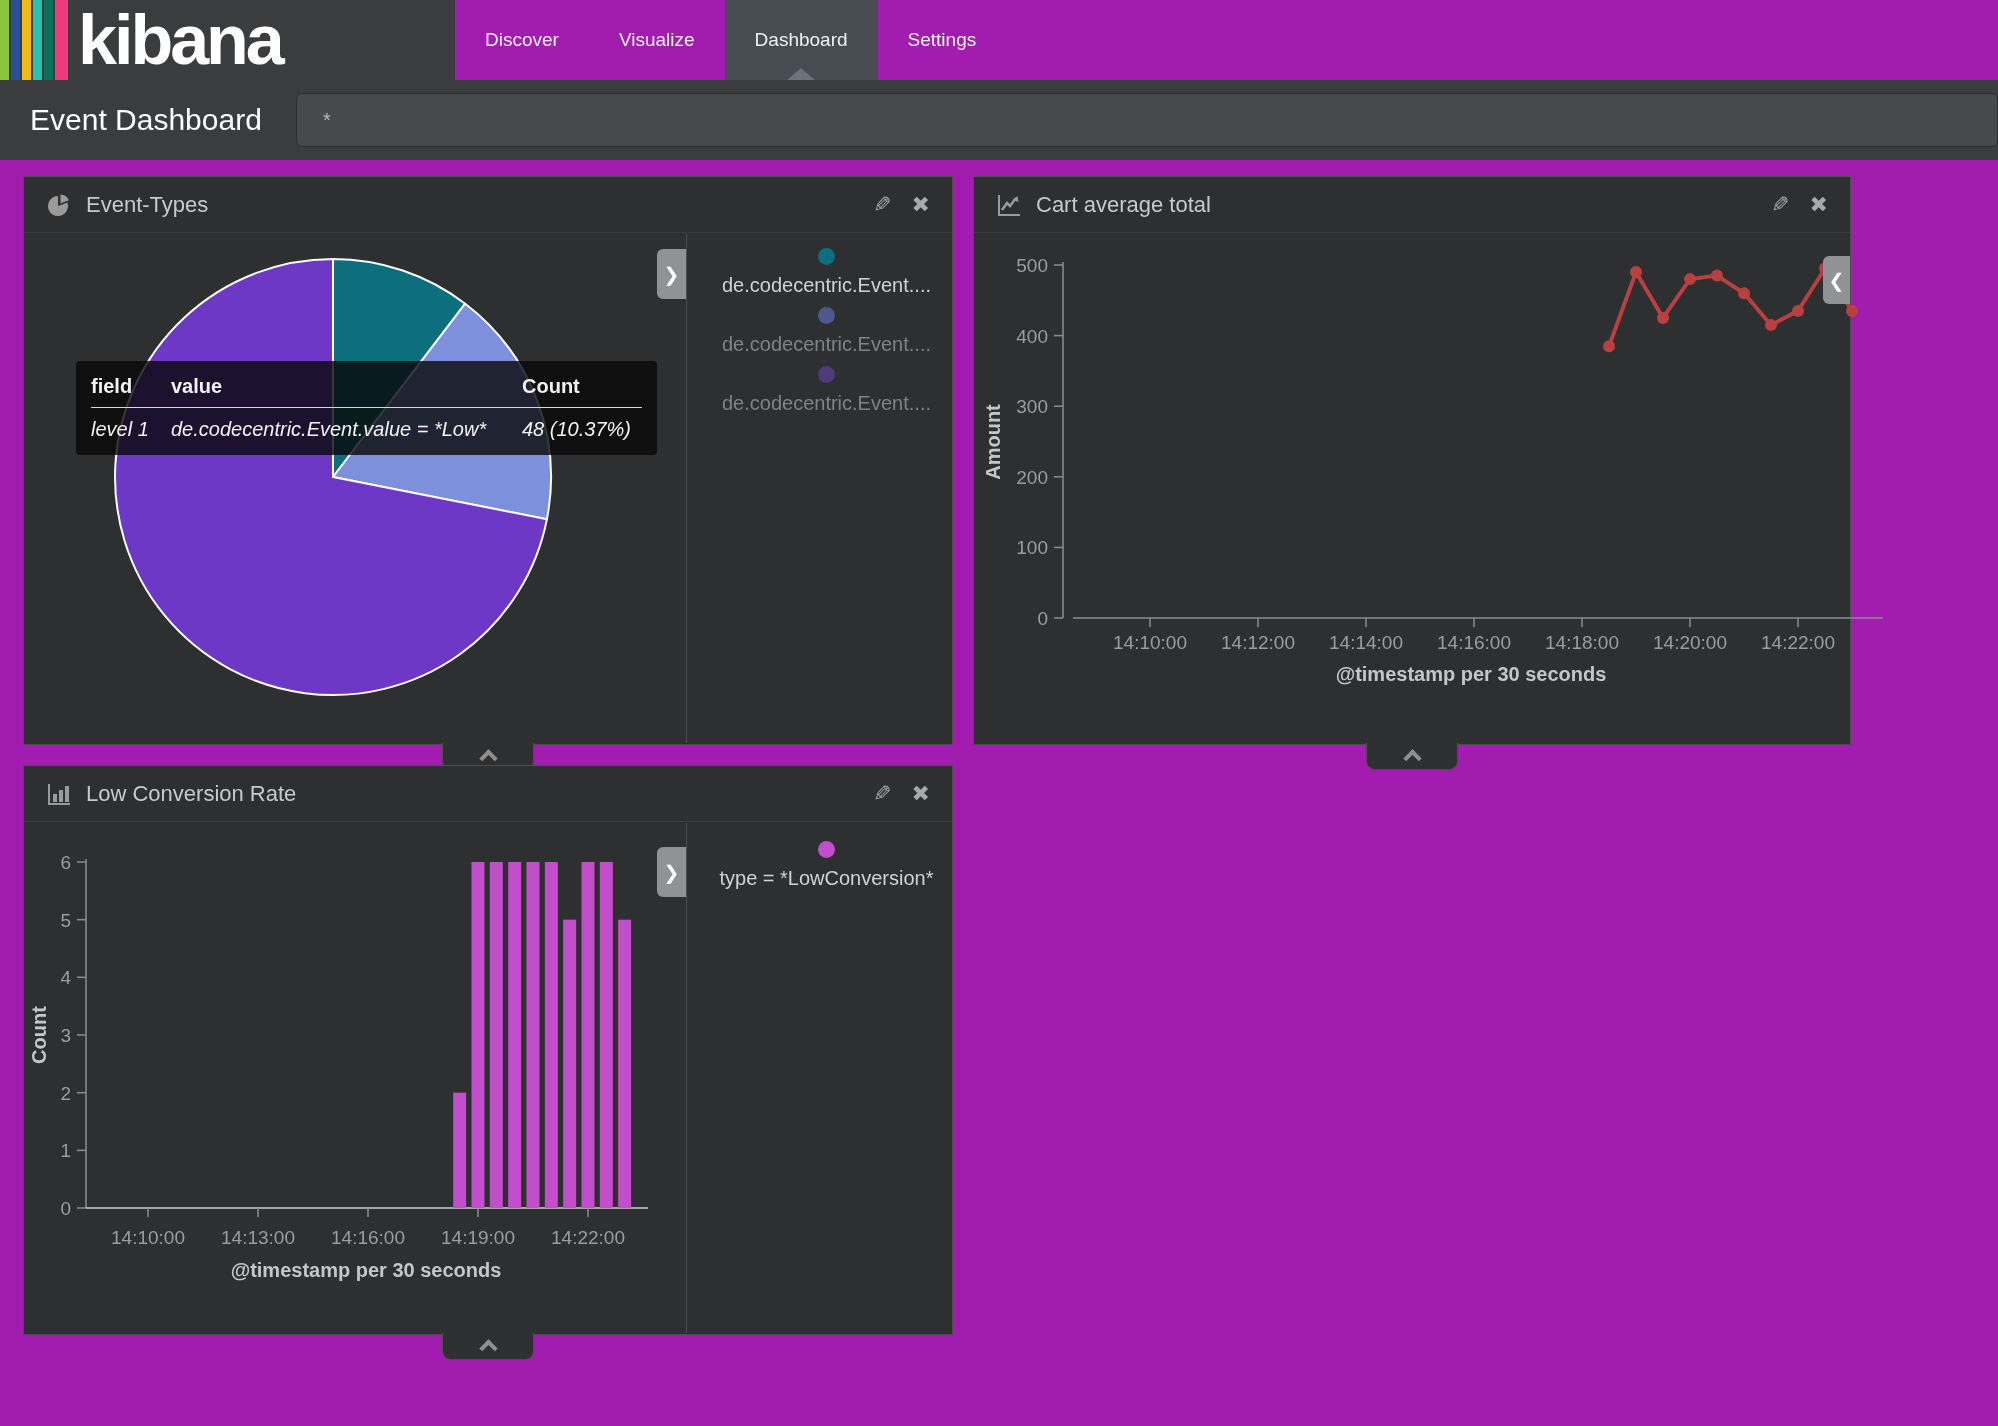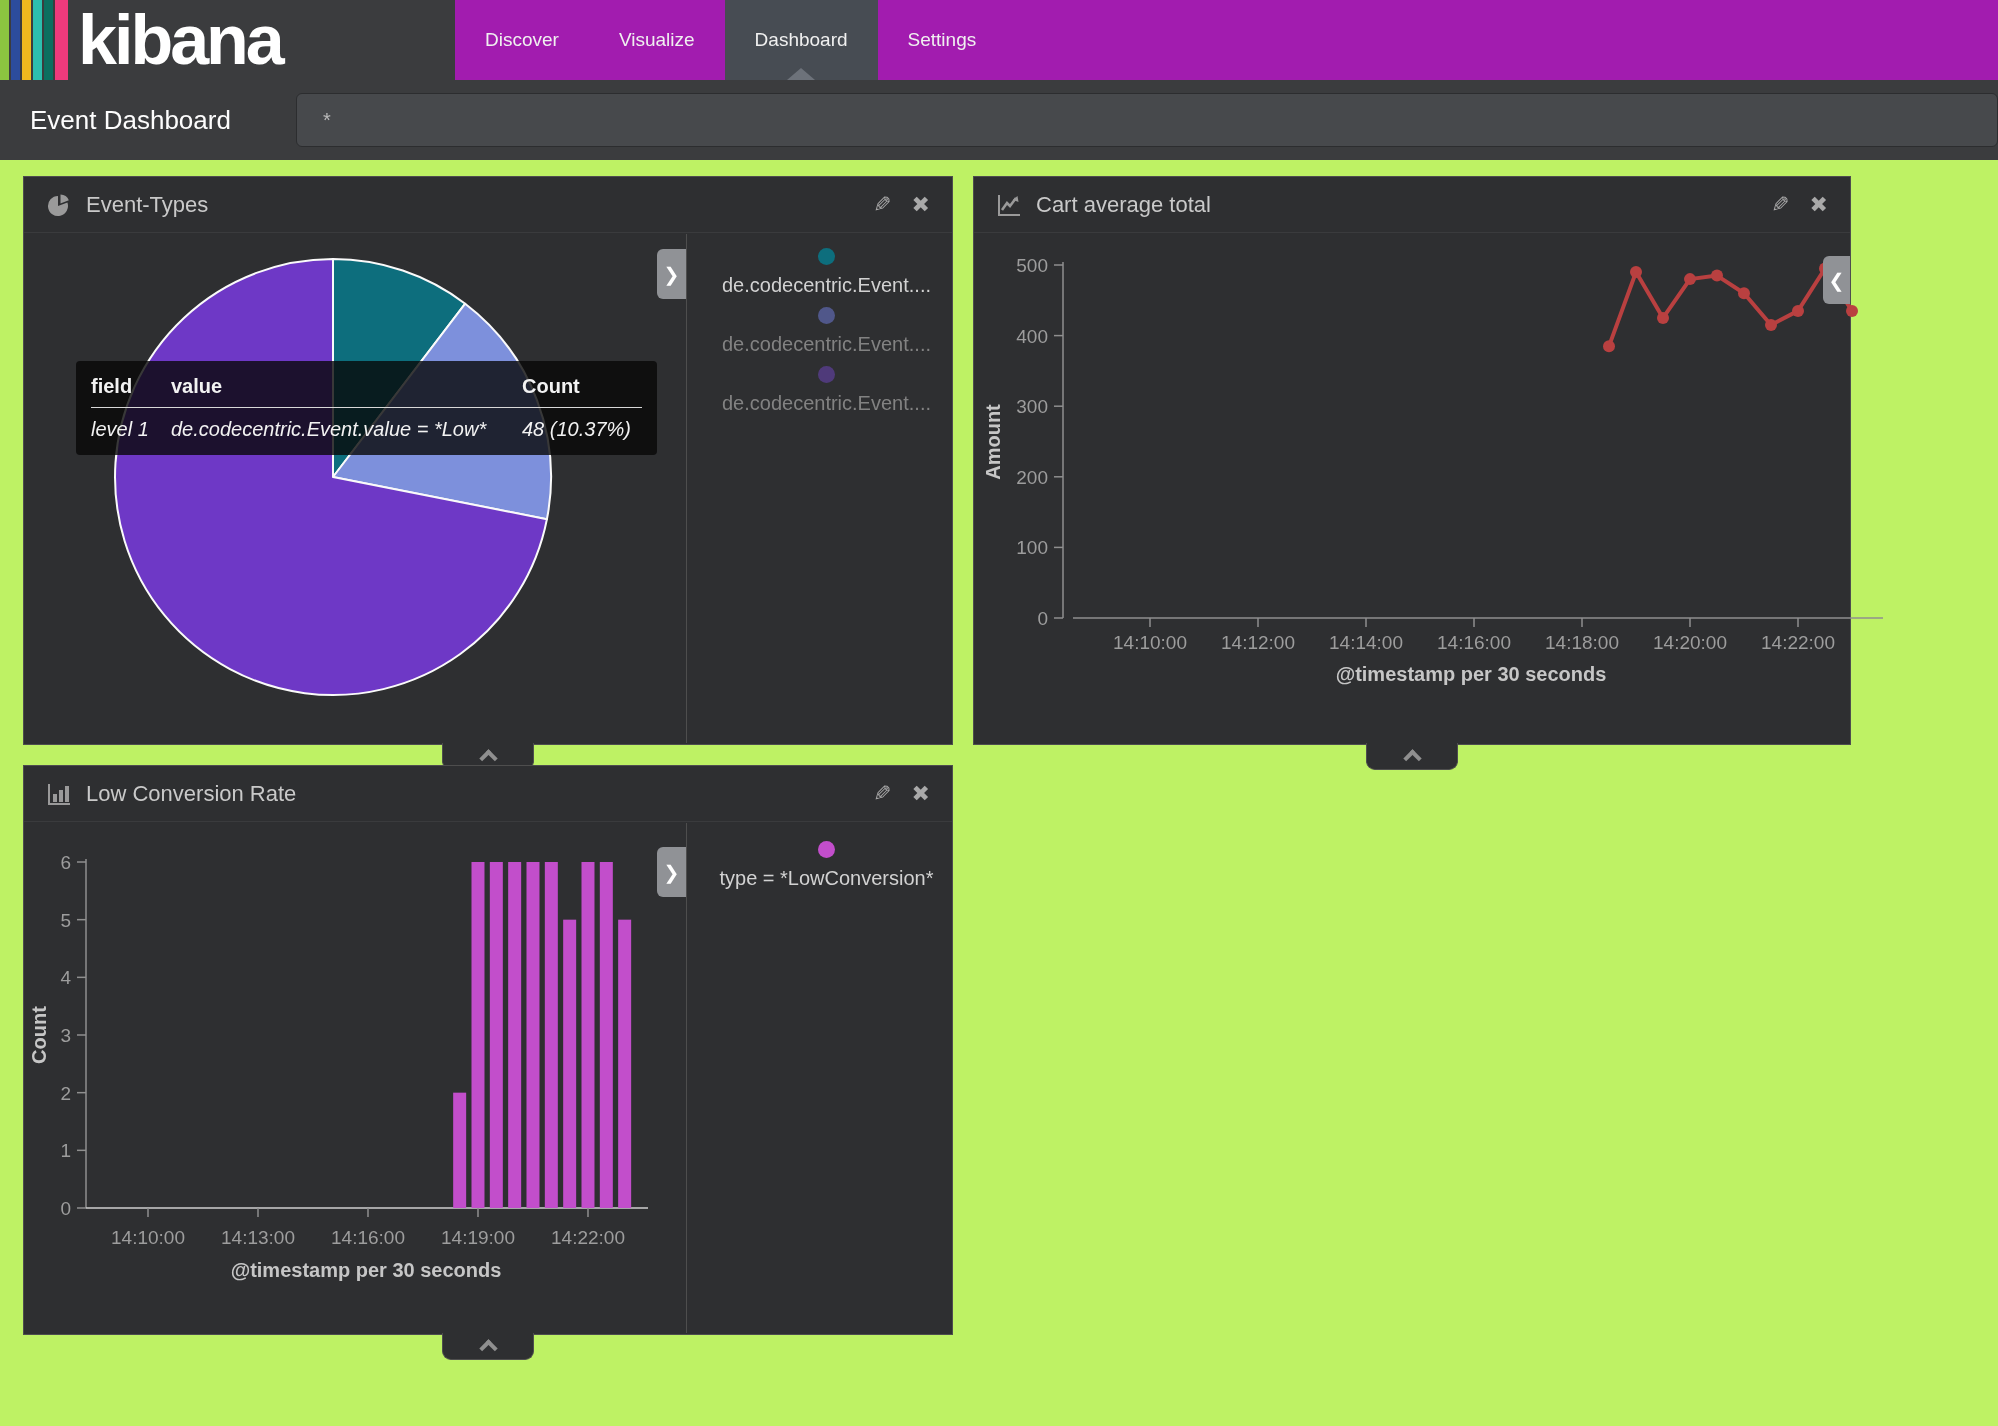--- a/index.html
+++ b/index.html
@@ -13,27 +13,27 @@
   .stripes span { display:block; height:80px; margin-right:2px; }
   .logo-text { color:#fff; font-weight:bold; font-size:70px; letter-spacing:-3px; line-height:74px; margin-left:8px; }
   .nav-items { display:flex; height:80px; }
   .nav-item { position:relative; display:flex; align-items:center; padding:0 30px; color:#f0f0f0; font-size:19px; cursor:pointer; }
   .nav-item.active { background:#474c53; }
   .tab-caret { position:absolute; bottom:0; left:50%; transform:translateX(-50%); width:0; height:0;
                border-left:14px solid transparent; border-right:14px solid transparent; border-bottom:12px solid #6d727a; }
 
   
   .toolbar { position:absolute; left:0; top:80px; width:1998px; height:80px; background:#3b3c3e; }
-  .toolbar-title { position:absolute; left:30px; top:0; height:80px; line-height:80px; font-size:26px; color:#fdfdfd; }
+  .toolbar-title { position:absolute; left:30px; top:0; height:80px; line-height:80px; font-size:30px; color:#fdfdfd; }
   .query-input { position:absolute; left:296px; right:0; top:13px; height:54px; background:#47494c; border:1px solid #2c2d2f;
                  border-radius:6px; color:#b9b9b9; font-size:20px; padding-left:26px; outline:none;
                  font-family:"Liberation Sans",sans-serif; }
 
   
-  .content { position:absolute; left:0; top:160px; width:1998px; height:1266px; background:#bef264; }
+  .content { position:absolute; left:0; top:160px; width:1998px; height:1266px; background:#a21caf; }
   .panel { position:absolute; background:#2e2f31; border:1px solid #4e4e4e; }
   #panel-pie  { left:23px;  top:16px;  width:930px; height:569px; }
   #panel-line { left:973px; top:16px;  width:878px; height:569px; }
   #panel-bar  { left:23px;  top:605px; width:930px; height:570px; }
 
   .panel-header { height:56px; display:flex; align-items:center; padding:0 22px; border-bottom:1px solid #3a3b3d; }
   .panel-title { margin-left:14px; font-size:22px; color:#c9c9c9; }
   .panel-actions { margin-left:auto; display:flex; gap:20px; }
   .panel-actions .act { color:#a9a9a9; font-size:22px; cursor:pointer; line-height:22px; }
   .act.pencil { transform:scaleX(-1); }

